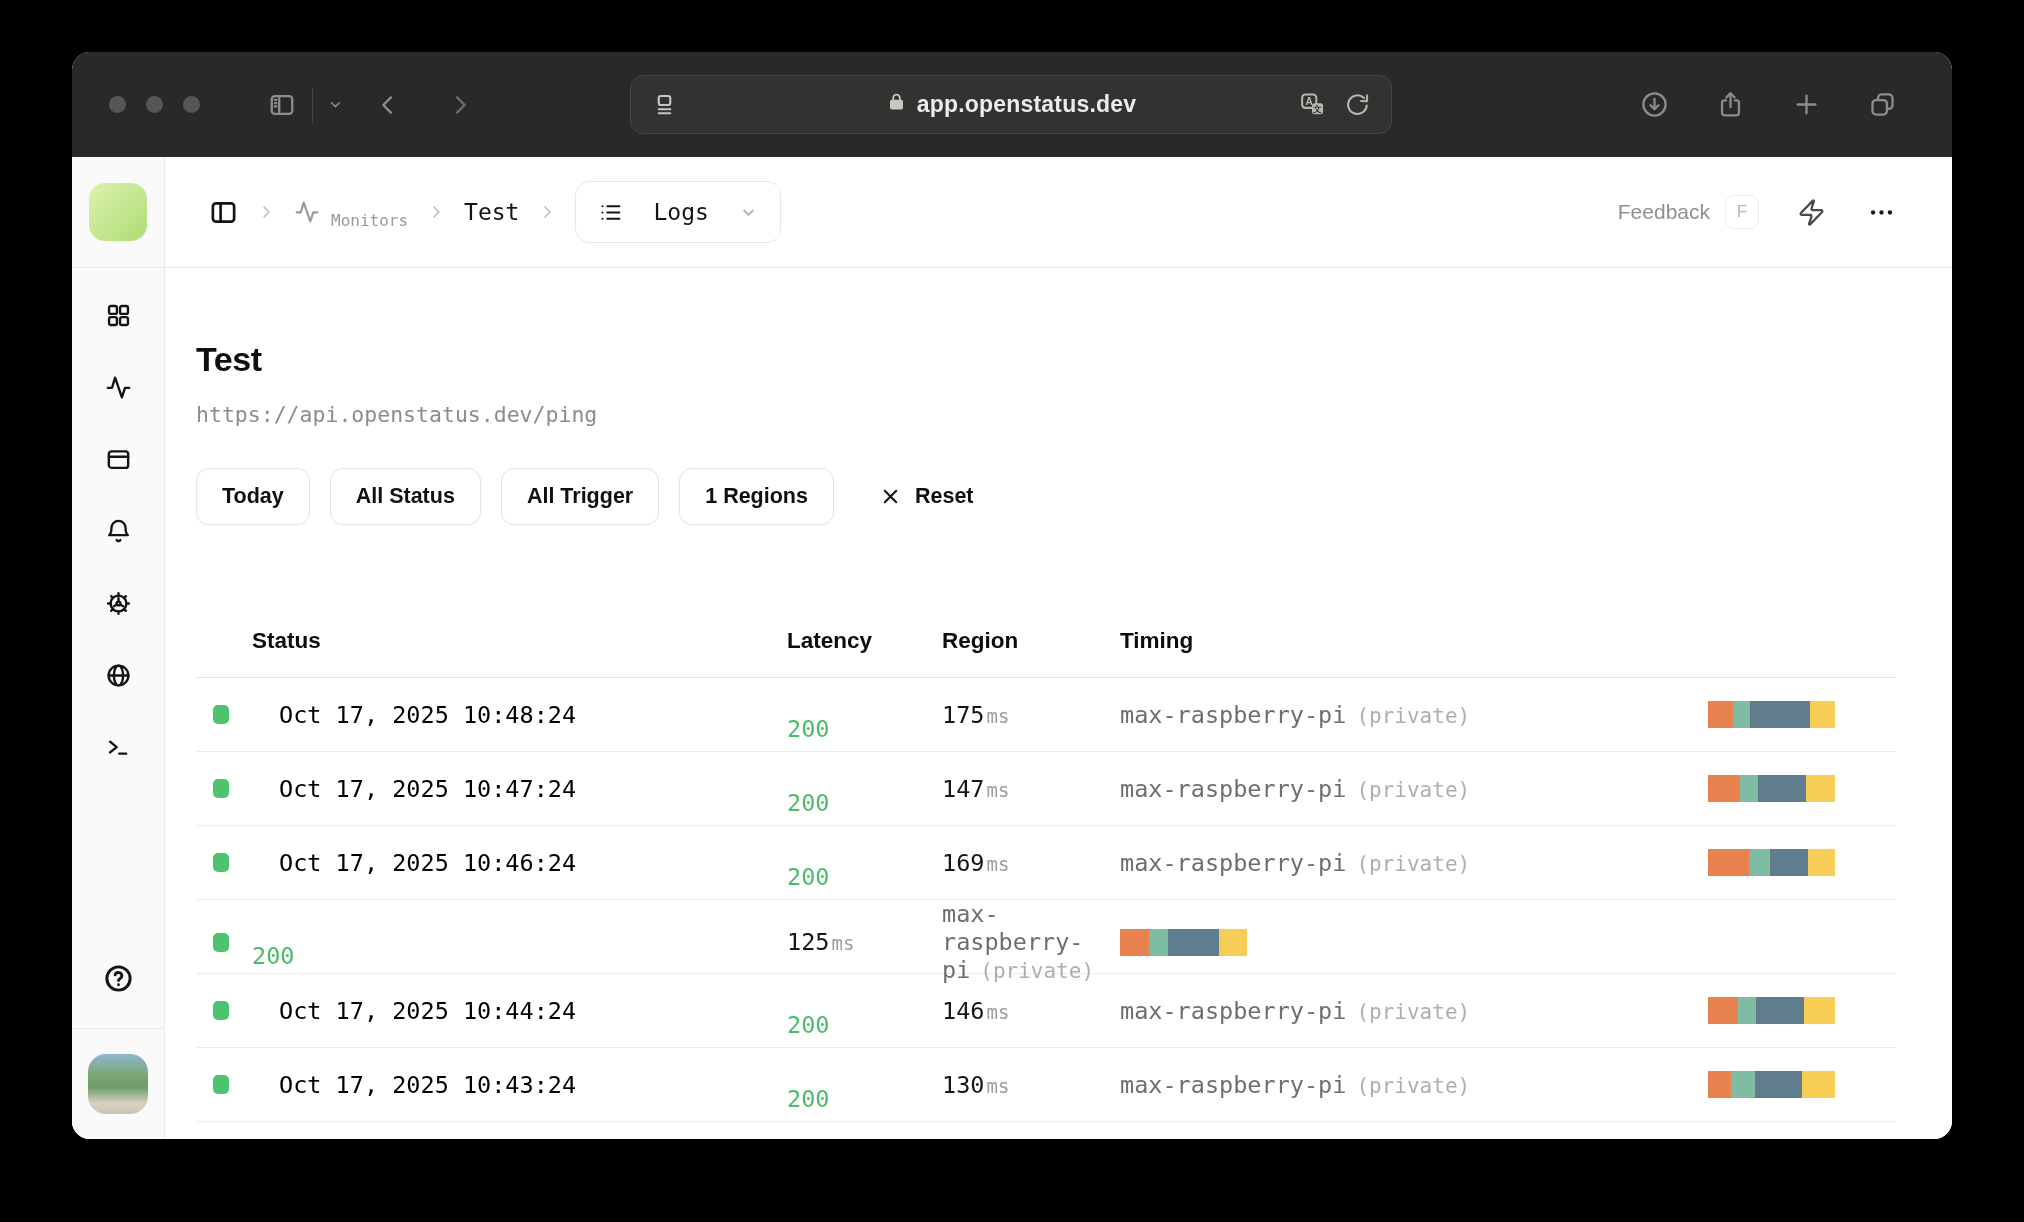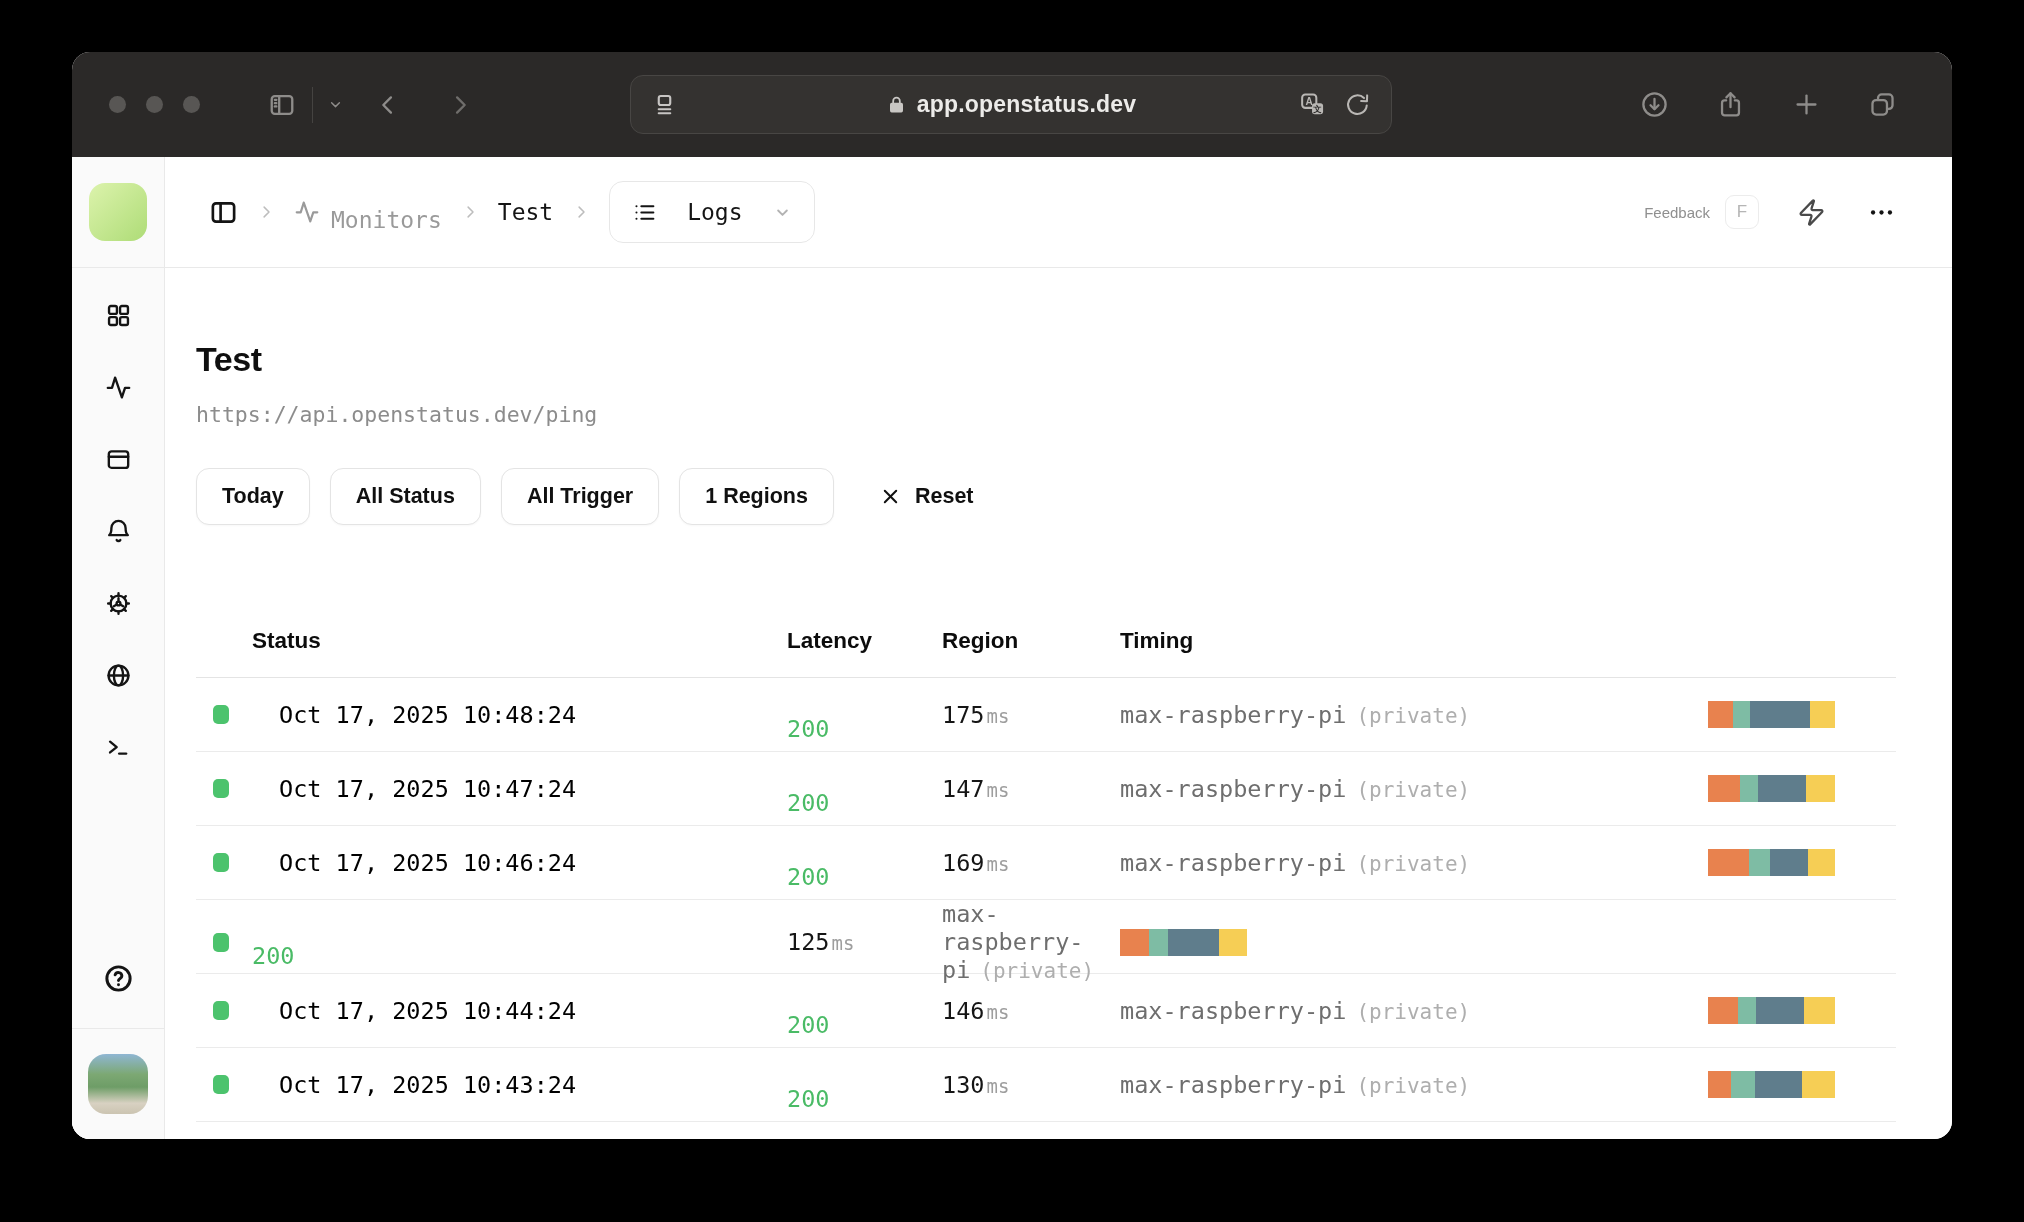--- a/index.html
+++ b/index.html
@@ -20,21 +20,21 @@
   .tb-icon { color:#8e8c8a; display:flex; align-items:center; justify-content:center; }
   .tb-icon svg { width:28px; height:28px; }
   .chrome-sep { width:1px; height:36px; background:#454341; margin:0 14px 0 16px; }
   .chev-sm svg { width:17px; height:17px; }
   .nav-arrows { display:flex; gap:44px; margin-left:30px; }
   .url-pill { position:absolute; left:558px; top:23px; width:762px; height:59px;
               background:#343230; border:1px solid #484644; border-radius:13px;
               display:flex; align-items:center; padding:0 20px; }
   .url-pill .page-glyph { color:#c7c5c3; }
   .url-pill .page-glyph svg { width:27px; height:27px; stroke-width:1.9; }
-  .url-center { position:absolute; left:0; right:0; display:flex; align-items:center;
+  .url-center { position:absolute; left:0; right:0; display:flex; 
                 justify-content:center; gap:10px; pointer-events:none; }
   .url-center .lock { color:#c9c7c4; } .url-center .lock svg { width:21px; height:21px; }
   .url-text { color:#ecebe9; font-size:23px; font-weight:600; letter-spacing:.2px; }
   .pill-right { margin-left:auto; display:flex; align-items:center; gap:18px; color:#b9b7b4; }
   .pill-right svg { width:27px; height:27px; stroke-width:1.8; }
   .chrome-right { margin-left:auto; display:flex; align-items:center; gap:47px; margin-right:55px; color:#8e8c8a; }
   .chrome-right svg { width:29px; height:29px; stroke-width:1.9; }
 
   
   .app { display:flex; height:982px; background:#fff; }
@@ -58,29 +58,29 @@
   .main { flex:1; display:flex; flex-direction:column; }
 
   
   .app-header { height:111px; border-bottom:1px solid #e9e9e9; display:flex; align-items:center;
                 padding:0 57px 0 44px; }
   .crumbs { display:flex; align-items:center; gap:19px; }
   .crumb-toggle { color:#141414; } .crumb-toggle svg { width:29px; height:29px; stroke-width:2.2; }
   .crumb-sep { color:#bdbdbd; } .crumb-sep svg { width:18px; height:18px; }
   .crumb-group { display:flex; align-items:center; gap:11px; }
   .crumb-group .pulse { color:#9a9a9a; } .crumb-group .pulse svg { width:26px; height:26px; }
-  .crumb-muted { font-size:23px; color:#9a9a9a;margin-top:16px; }
+  .crumb-muted { font-size:16px; color:#9a9a9a;margin-top:16px; }
   .crumb-current { font-size:23px; color:#141414; }
   .logs-btn { display:flex; align-items:center; gap:30px; height:62px; padding:0 22px;
               border:1px solid #e7e7e7; border-radius:14px; background:#fff; cursor:pointer; }
   .logs-btn .list-ic { color:#141414; } .logs-btn .list-ic svg { width:25px; height:25px; stroke-width:2; }
   .logs-label { font-size:23px; color:#141414; }
   .logs-btn .chev { color:#b3b3b3; } .logs-btn .chev svg { width:19px; height:19px; stroke-width:2.4; }
   .header-right { margin-left:auto; display:flex; align-items:center; }
-  .feedback { font-size:15px; color:#8f8f8f; cursor:pointer; }
+  .feedback { font-size:21px; color:#8f8f8f; cursor:pointer; }
   .kbd { width:34px; height:34px; border:1px solid #ececec; border-radius:9px; display:flex;
          align-items:center; justify-content:center; font-size:17px; color:#b5b5b5; margin-left:15px; }
   .zap { color:#4a4a4a; margin-left:38px; cursor:pointer; } .zap svg { width:29px; height:29px; stroke-width:1.9; }
   .dots { color:#141414; margin-left:42px; cursor:pointer; } .dots svg { width:27px; height:27px; }
 
   
   .content { padding:72px 56px 0 31px; }
   .page-title { font-size:34px; font-weight:700; color:#0f0f0f; letter-spacing:-.4px; }
   .endpoint { margin-top:23px; font-size:21.5px; color:#8c8c8c; }
   .filters { margin-top:41px; display:flex; align-items:center; gap:20px; }

